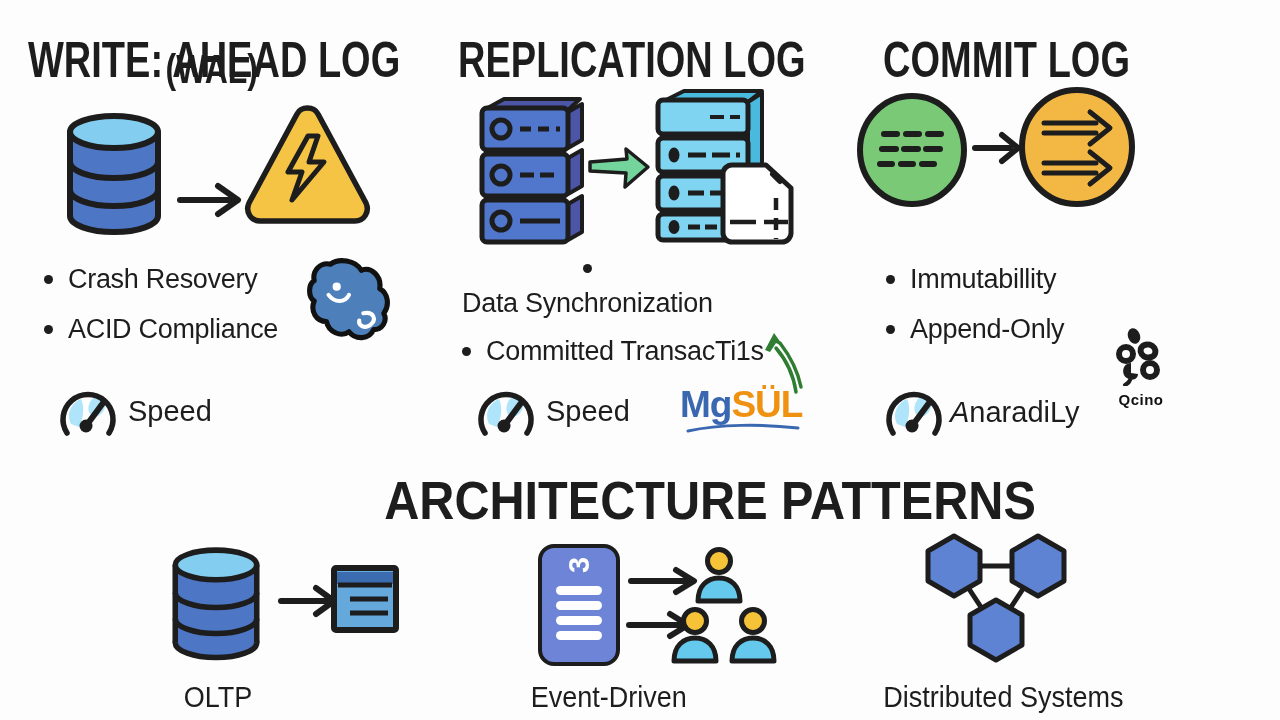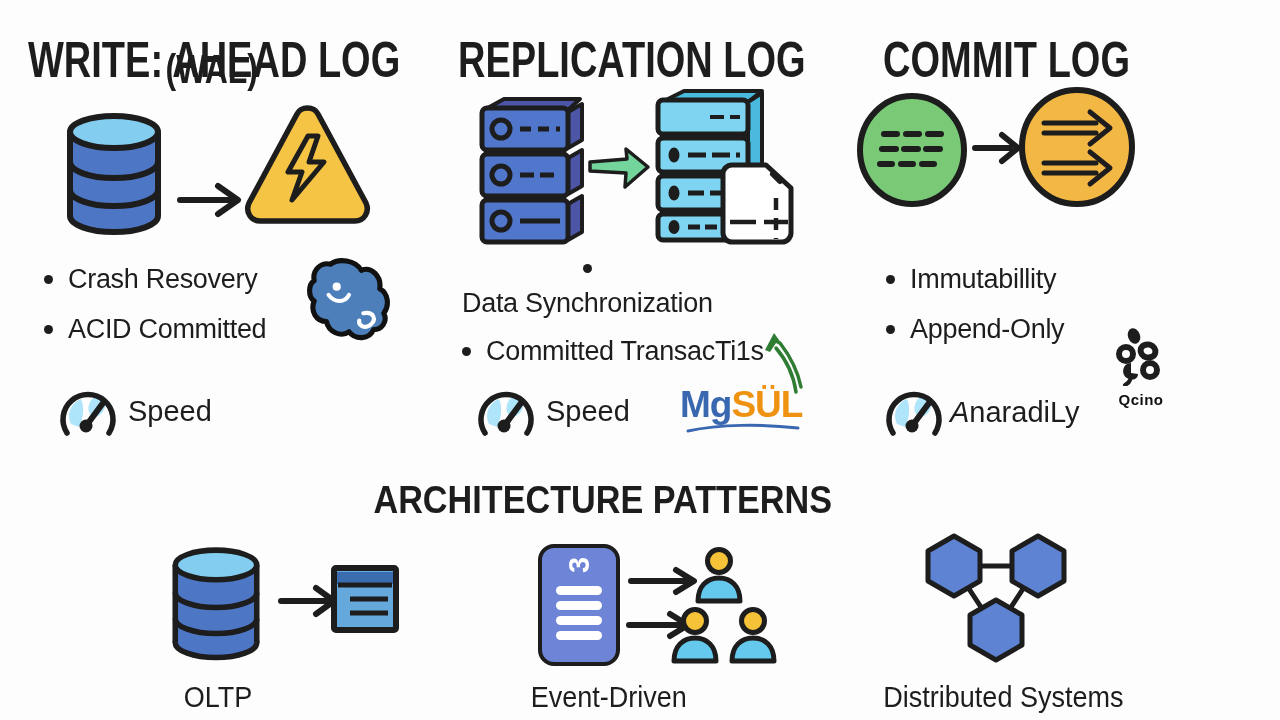--- a/index.html
+++ b/index.html
@@ -54,21 +54,21 @@
   .m-com::first-letter{font-style:italic;}
 
   
   .mysql{position:absolute; left:680px; top:384px; font-size:37px; font-weight:bold;
          letter-spacing:-1px; white-space:nowrap;}
   .mysql .p1{color:var(--mysql_blue);} .mysql .p2{color:var(--mysql_orange);}
   .mysql-swoosh{position:absolute; left:684px; top:421px; width:118px; height:14px;}
 
   
   .b-title{position:absolute; left:348px; top:476px; width:500px; 
-           font-weight:bold; font-size:38px; line-height:48px; white-space:nowrap; color:var(--ink);}
+           font-weight:bold; font-size:54px; line-height:48px; white-space:nowrap; color:var(--ink);}
   .i-db2{left:166px; top:540px; width:100px; height:124px;}
   .i-arr4{left:278px; top:582px; width:64px; height:38px;}
   .i-odoc{left:330px; top:564px; width:70px; height:70px;}
   .i-arr5{left:628px; top:566px; width:74px; height:30px;}
   .i-arr6{left:626px; top:610px; width:70px; height:30px;}
   .i-p1{left:692px; top:546px; width:54px; height:58px;}
   .i-p2{left:668px; top:606px; width:54px; height:58px;}
   .i-p3{left:726px; top:606px; width:54px; height:58px;}
   .i-hex{left:916px; top:530px; width:162px; height:138px;}
   .p-label{position:absolute; top:680px; font-size:30px;
@@ -110,21 +110,21 @@
     <path d="M61 12 C65 4 78 4 82 12 L130 101 C134 110 128 119 119 119 L24 119 C15 119 9 110 13 101 Z" style="fill:var(--warn_yellow);stroke:var(--ink)" stroke-width="5.5" stroke-linejoin="round"></path>
     <path d="M72 34 L52 70 H66 L56 98 L88 60 H73 L82 34 Z" style="fill:var(--warn_yellow);stroke:var(--ink)" stroke-width="5" stroke-linejoin="round"></path>
   </svg>
 
   <div class="bullet b-wal1">
     <span class="dot"></span>
     <span>Crash Resovery</span>
   </div>
   <div class="bullet b-wal2">
     <span class="dot"></span>
-    <span>ACID Committed</span>
+    <span>ACID Compliance</span>
   </div>
 
   <svg class="abs i-pg" viewBox="0 0 84 84">
     <path d="M24 6 C14 4 6 12 8 22 C2 26 2 38 8 42 C4 52 10 62 20 62 C22 72 34 78 42 72 C48 80 62 80 66 70 C74 70 80 62 76 54 C82 46 80 34 72 30 C74 18 64 8 54 12 C48 2 32 0 24 6 Z" style="fill:var(--pg_blue);stroke:#111" stroke-width="5" stroke-linejoin="round"></path>
     <circle cx="30" cy="28" r="4" style="fill:#fff"></circle>
     <path d="M22 36 C28 44 38 44 42 36" style="fill:none;stroke:#fff" stroke-width="4" stroke-linecap="round"></path>
     <path d="M56 54 c10 -2 14 6 6 12 c-5 3 -11 0 -10 -5" style="fill:none;stroke:#fff" stroke-width="4" stroke-linecap="round"></path>
   </svg>
 
   <svg class="abs g-wal" viewBox="0 0 60 58">

